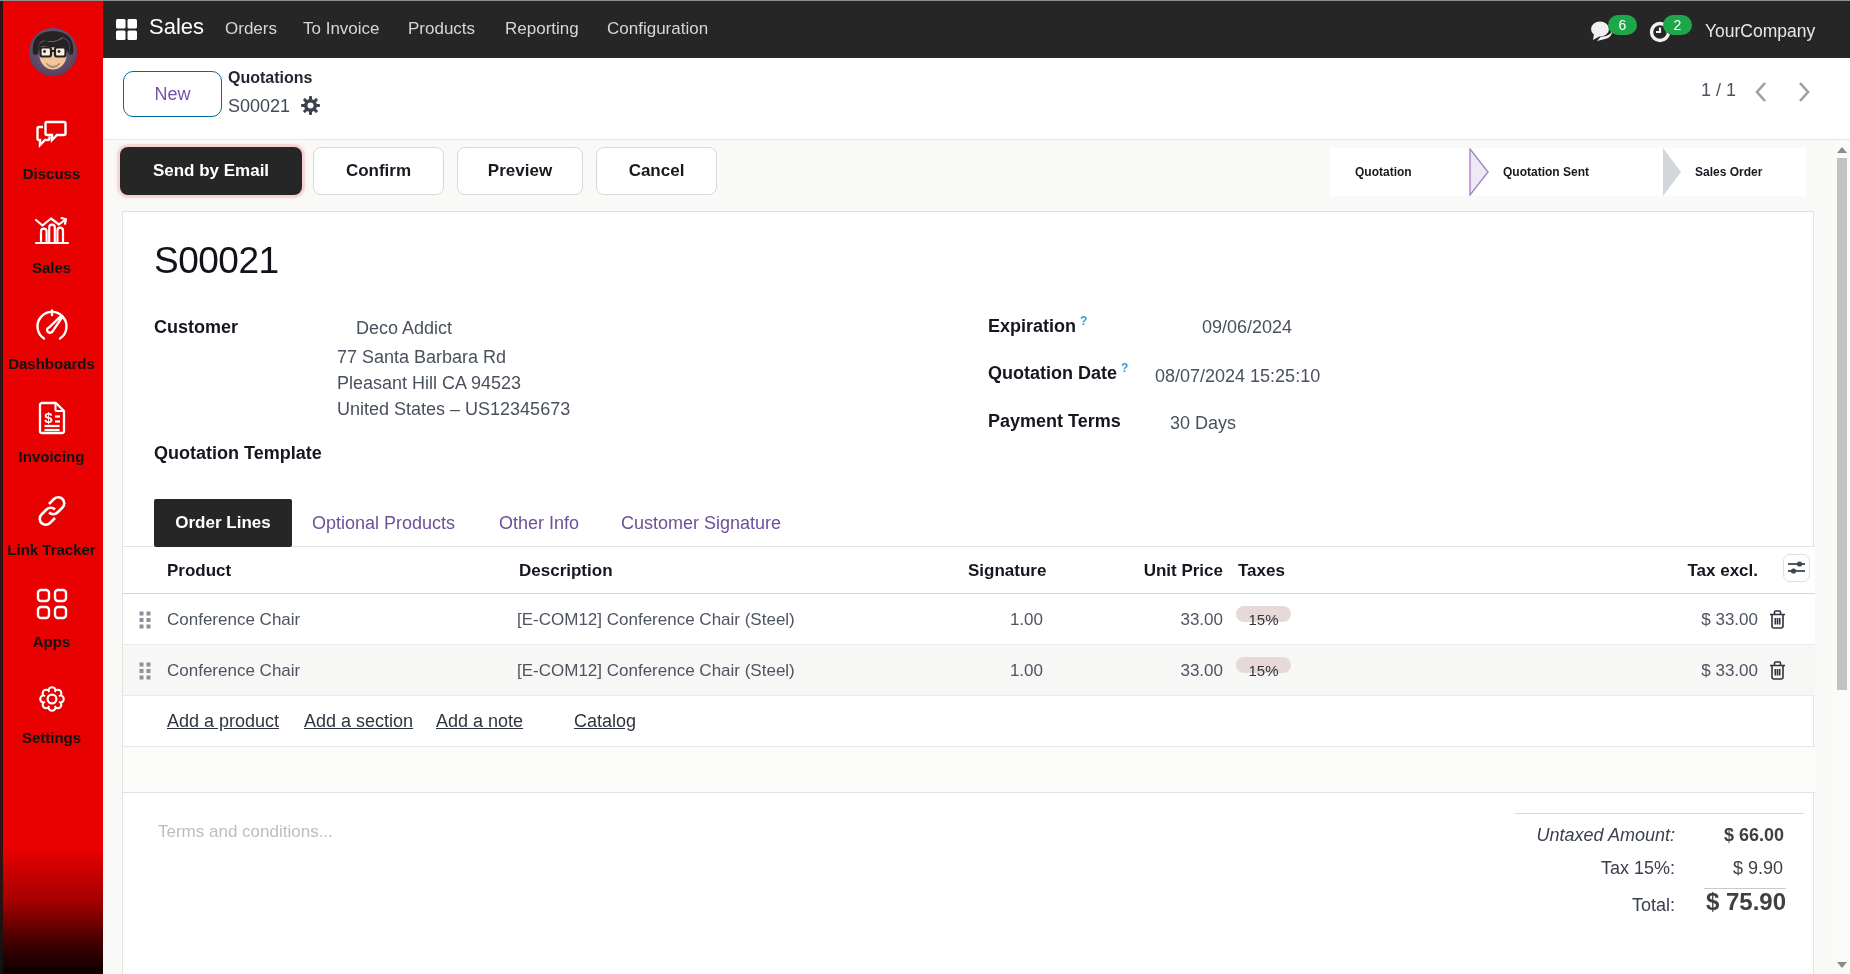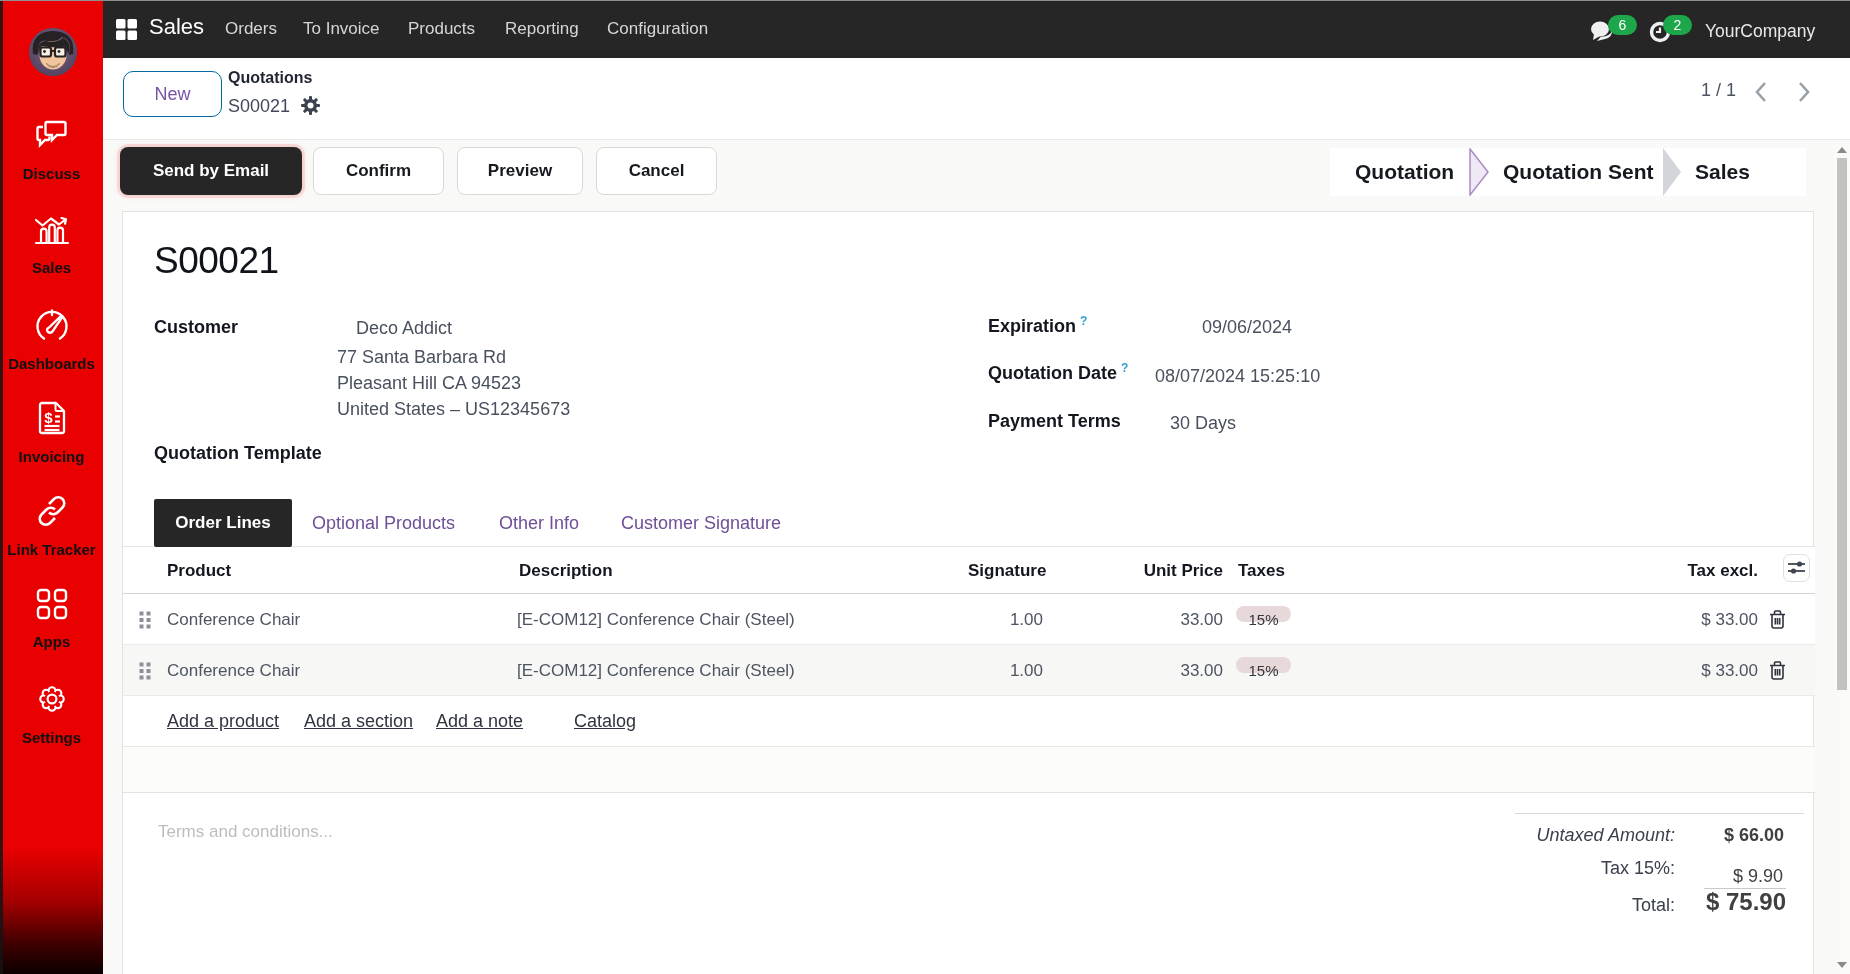--- a/index.html
+++ b/index.html
@@ -35,21 +35,21 @@
 
 #content { position:absolute; left:103px; top:141px; width:1731px; height:833px; background:#f9f9f8; }
 
 
 .abtn { position:absolute; top:6px; height:48px; border-radius:8px; font-size:17px; font-weight:bold; text-align:center; line-height:46px; }
 .abtn.dark { background:#262626; color:#fff; box-shadow:0 0 0 3px rgba(233,0,0,.09), 0 0 7px rgba(233,0,0,.18); line-height:48px; }
 .abtn.light { background:#fff; color:#16191f; border:1px solid #d9d9d7; }
 
 
 .statusbar { position:absolute; top:7px; left:1227px; width:476px; height:48px; background:#fff; }
-.statusbar .step { position:absolute; top:0; height:48px; font-size:21px; font-weight:bold; color:#16191f; line-height:48px; }
+.statusbar .step { position:absolute; top:0; height:48px; font-size:12px; font-weight:bold; color:#16191f; line-height:48px; }
 
 
 #sheet { position:absolute; left:19px; top:70px; width:1692px; height:800px; background:#fff; border:1px solid #e2e2e0; border-bottom:none; }
 .h1 { position:absolute; left:31px; top:28px; font-size:37px; color:#101319; letter-spacing:-0.5px; }
 .flabel { position:absolute; font-size:18px; font-weight:bold; color:#14171f; }
 .fval { position:absolute; font-size:18px; color:#49505e; }
 .qmark { color:#2f9fd3; font-size:12px; font-weight:bold; position:relative; top:-7px; margin-left:4px; }
 
 
 .tabs { position:absolute; left:0; top:287px; width:1692px; height:48px; border-bottom:1px solid #e4e4e2; }
@@ -253,21 +253,21 @@
 
     <div class="terms">Terms and conditions...</div>
     <div style="position:absolute;left:1392px;top:601px;width:289px;border-top:1px solid #d9d9d7;"></div>
     <div class="totals">
       <div class="totline" style="height:33px;">
           <span class="totlabel" style="right:130px;top:11px;font-style:italic;">Untaxed Amount:</span>
           <span class="totval" style="font-weight:bold;top:11px;right:21px;">$ 66.00</span>
         </div>
       <div class="totline" style="height:23px;">
           <span class="totlabel" style="right:130px;top:11px;">Tax 15%:</span>
-          <span class="totval" style="top:19px;right:22px;">$ 9.90</span>
+          <span class="totval" style="top:11px;right:22px;">$ 9.90</span>
         </div>
       <div class="totline" style="height:33px;">
           <div style="position:absolute;right:19px;top:18px;width:82px;border-top:1px solid #c9c9c7;"></div>
           <span class="totlabel" style="right:130px;top:25px;">Total:</span>
           <span class="totval" style="top:18px;right:19px;font-weight:bold;font-size:24px;">$ 75.90</span>
         </div>
     </div>
   </div>
 </div>
 

